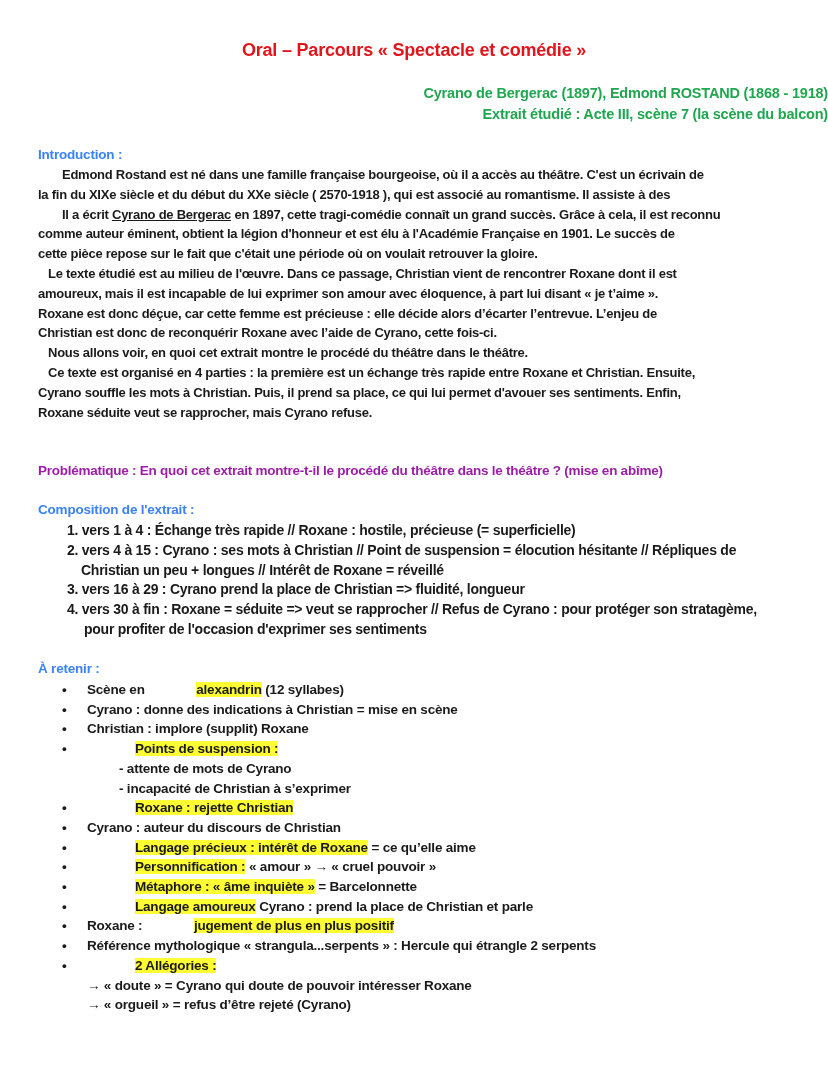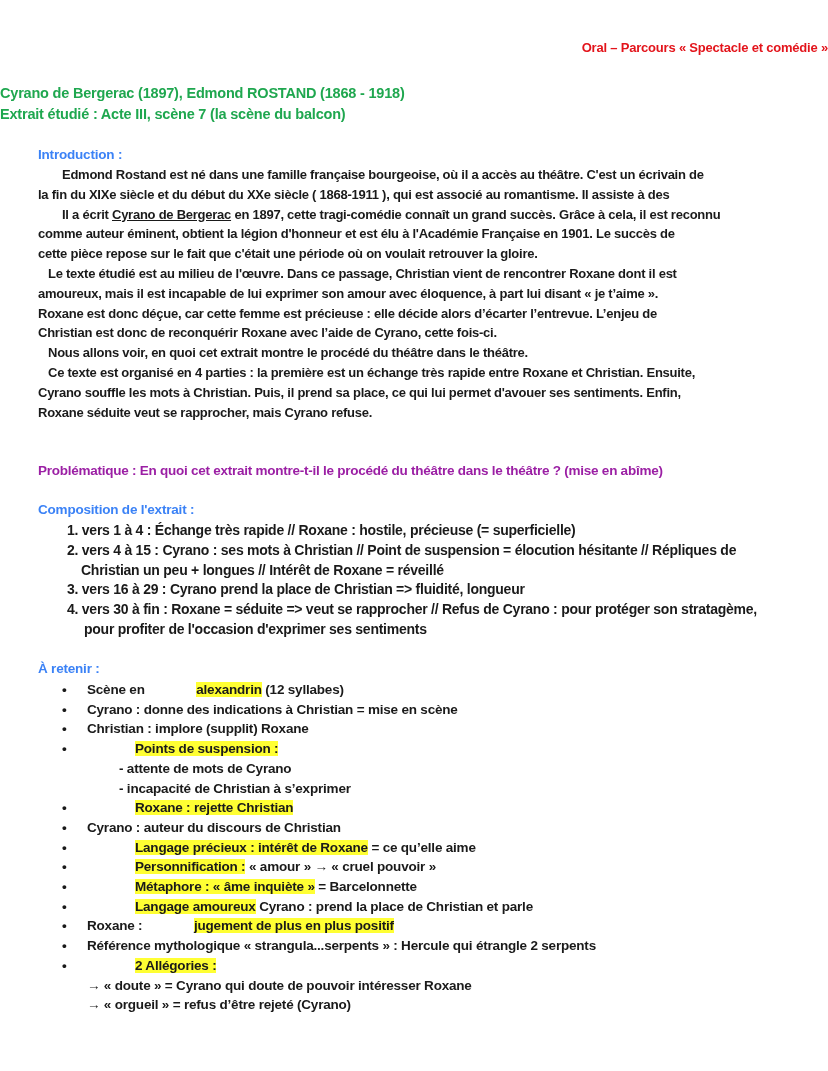--- a/index.html
+++ b/index.html
@@ -3,25 +3,25 @@
 <meta charset="utf-8">
 <style>
   html, body { margin: 0; padding: 0; background: #ffffff; }
   body {
     width: 828px; height: 1071px; overflow: hidden; position: relative;
     font-family: "Liberation Sans", sans-serif;
     font-weight: bold; color: #1a1a1a;
   }
   .page { position: absolute; left: 0; top: 0; width: 828px; height: 1071px; }
   .title {
-    position: absolute; top: 40px; left: 0; width: 828px; text-align: right;
-    color: #e3141b; font-size: 13px; letter-spacing: -0.2px;
+    position: absolute; top: 40px; left: 0; width: 828px; text-align: center;
+    color: #e3141b; font-size: 18px; letter-spacing: -0.2px;
   }
   .subtitle {
-    position: absolute; left: 0; width: 828px; text-align: left;
+    position: absolute; left: 0; width: 828px; text-align: right;
     color: #1fa74f; font-size: 14.5px; letter-spacing: -0.2px;
   }
   .sub1 { top: 85px; }
   .sub2 { top: 106px; }
   .heading { position: absolute; left: 38px; color: #3b82f6; font-size: 13.5px; letter-spacing: -0.2px; }
   .para {
     position: absolute; left: 38px; width: 760px;
     font-size: 13px; line-height: 19.8px; letter-spacing: -0.25px;
   }
   .para p { margin: 0; }
@@ -55,21 +55,21 @@
 <div class="page">
 
   <div class="title">Oral – Parcours « Spectacle et comédie »</div>
   <div class="subtitle sub1">Cyrano de Bergerac (1897), Edmond ROSTAND (1868 - 1918)</div>
   <div class="subtitle sub2">Extrait étudié : Acte III, scène 7 (la scène du balcon)</div>
 
   <div class="heading" style="top:147px">Introduction :</div>
 
   <div class="para" style="top:165px">
     <p class="indent2">Edmond Rostand est né dans une famille française bourgeoise, où il a accès au théâtre. C'est un écrivain de</p>
-    <p>la fin du XIXe siècle et du début du XXe siècle ( 1868-1911 ), qui est associé au romantisme. Il assiste à des</p>
+    <p>la fin du XIXe siècle et du début du XXe siècle ( 2570-1918 ), qui est associé au romantisme. Il assiste à des</p>
     <p class="indent2"><span>Il a écrit </span><span class="u">Cyrano de Bergerac</span><span> en 1897, cette tragi-comédie connaît un grand succès. Grâce à cela, il est reconnu</span></p>
     <p>comme auteur éminent, obtient la légion d'honneur et est élu à l'Académie Française en 1901. Le succès de</p>
     <p>cette pièce repose sur le fait que c'était une période où on voulait retrouver la gloire.</p>
     <p class="indent">Le texte étudié est au milieu de l'œuvre. Dans ce passage, Christian vient de rencontrer Roxane dont il est</p>
     <p>amoureux, mais il est incapable de lui exprimer son amour avec éloquence, à part lui disant « je t’aime ».</p>
     <p>Roxane est donc déçue, car cette femme est précieuse : elle décide alors d’écarter l’entrevue. L’enjeu de</p>
     <p>Christian est donc de reconquérir Roxane avec l’aide de Cyrano, cette fois-ci.</p>
     <p class="indent">Nous allons voir, en quoi cet extrait montre le procédé du théâtre dans le théâtre.</p>
     <p class="indent">Ce texte est organisé en 4 parties : la première est un échange très rapide entre Roxane et Christian. Ensuite,</p>
     <p>Cyrano souffle les mots à Christian. Puis, il prend sa place, ce qui lui permet d'avouer ses sentiments. Enfin,</p>

